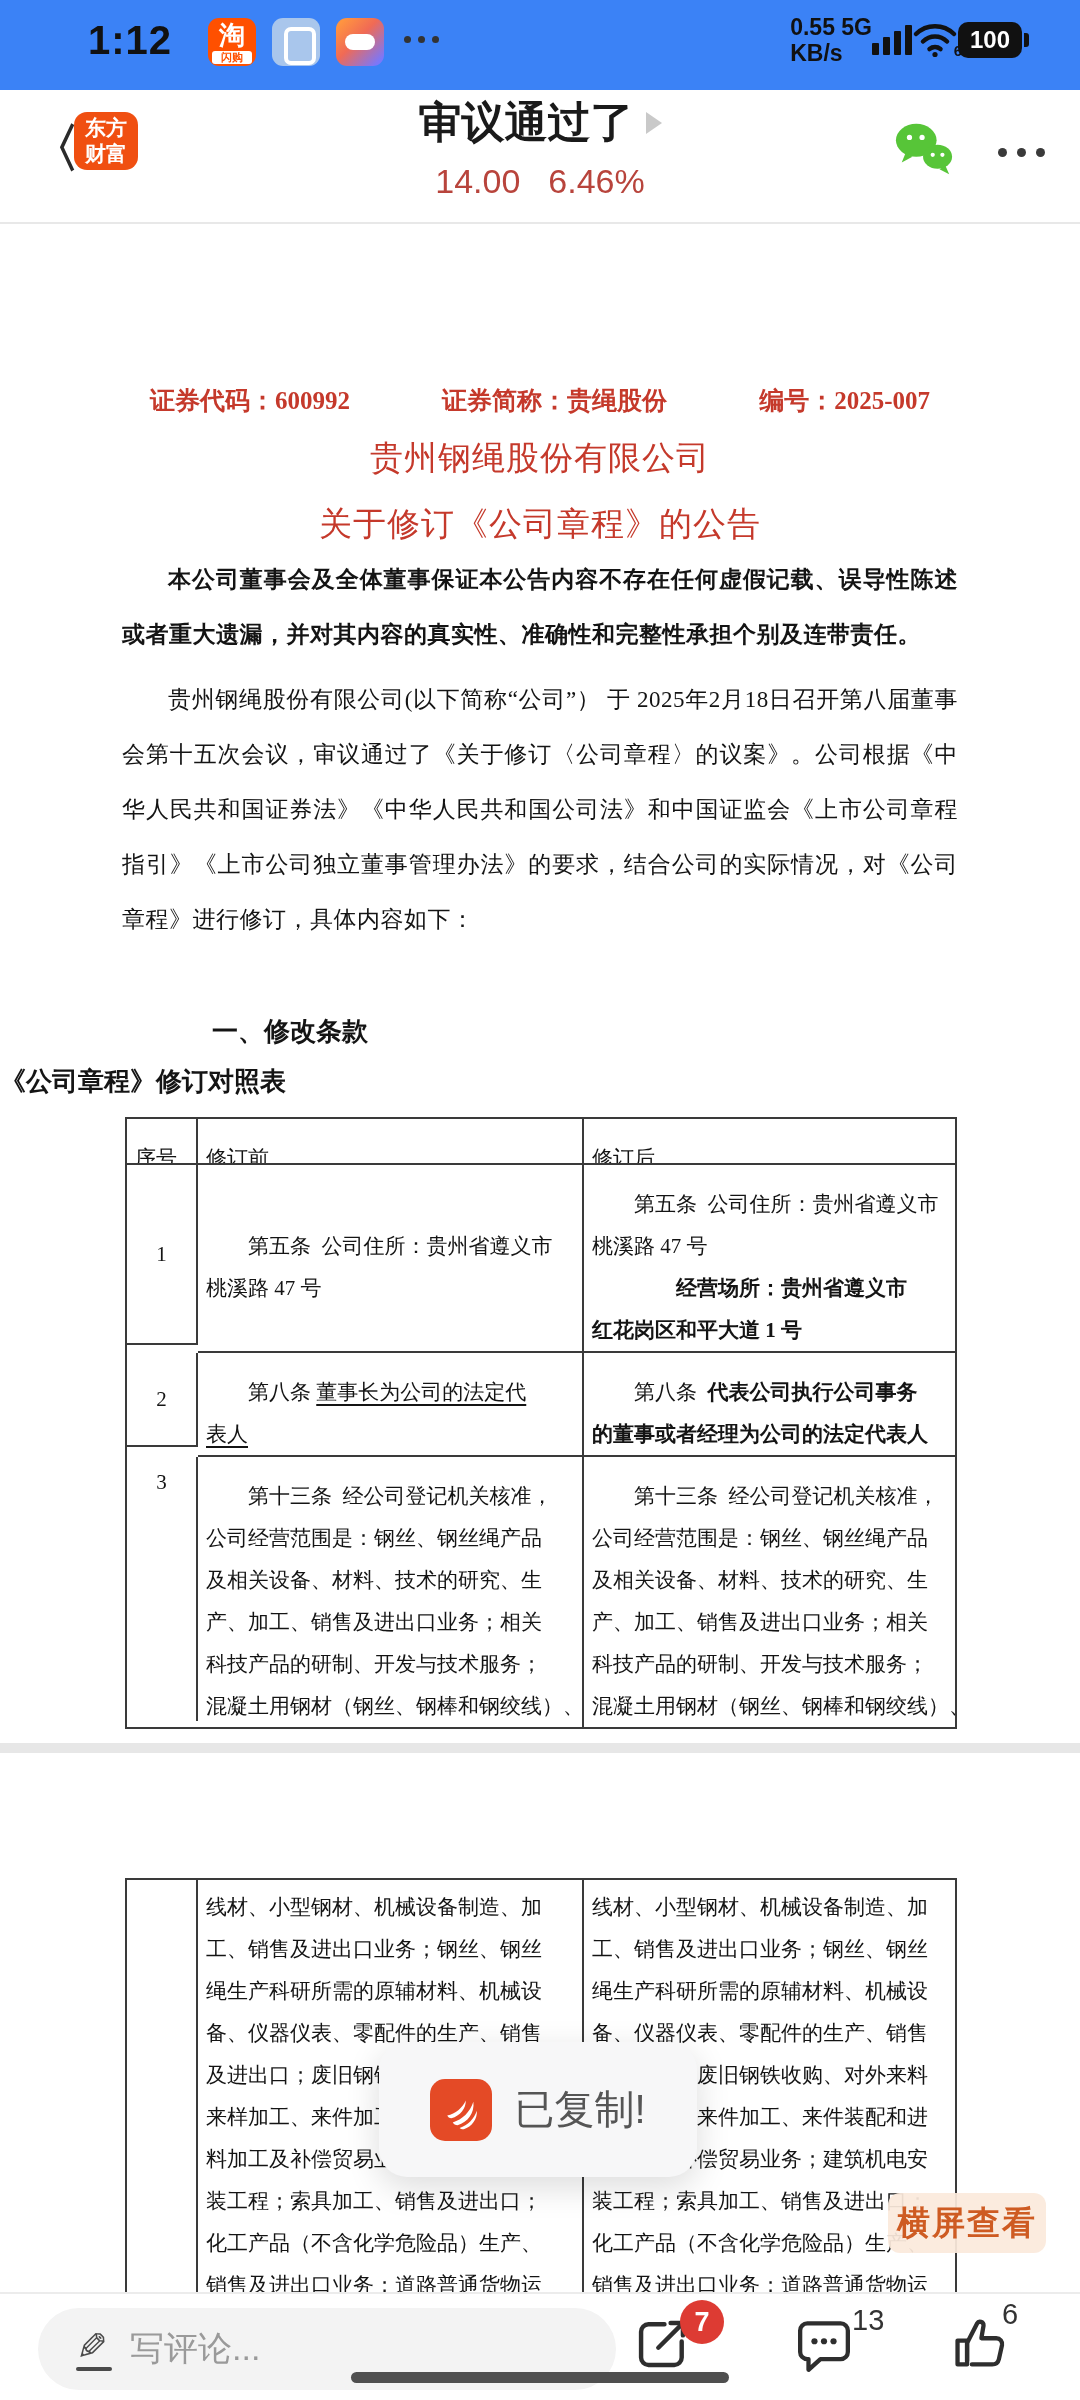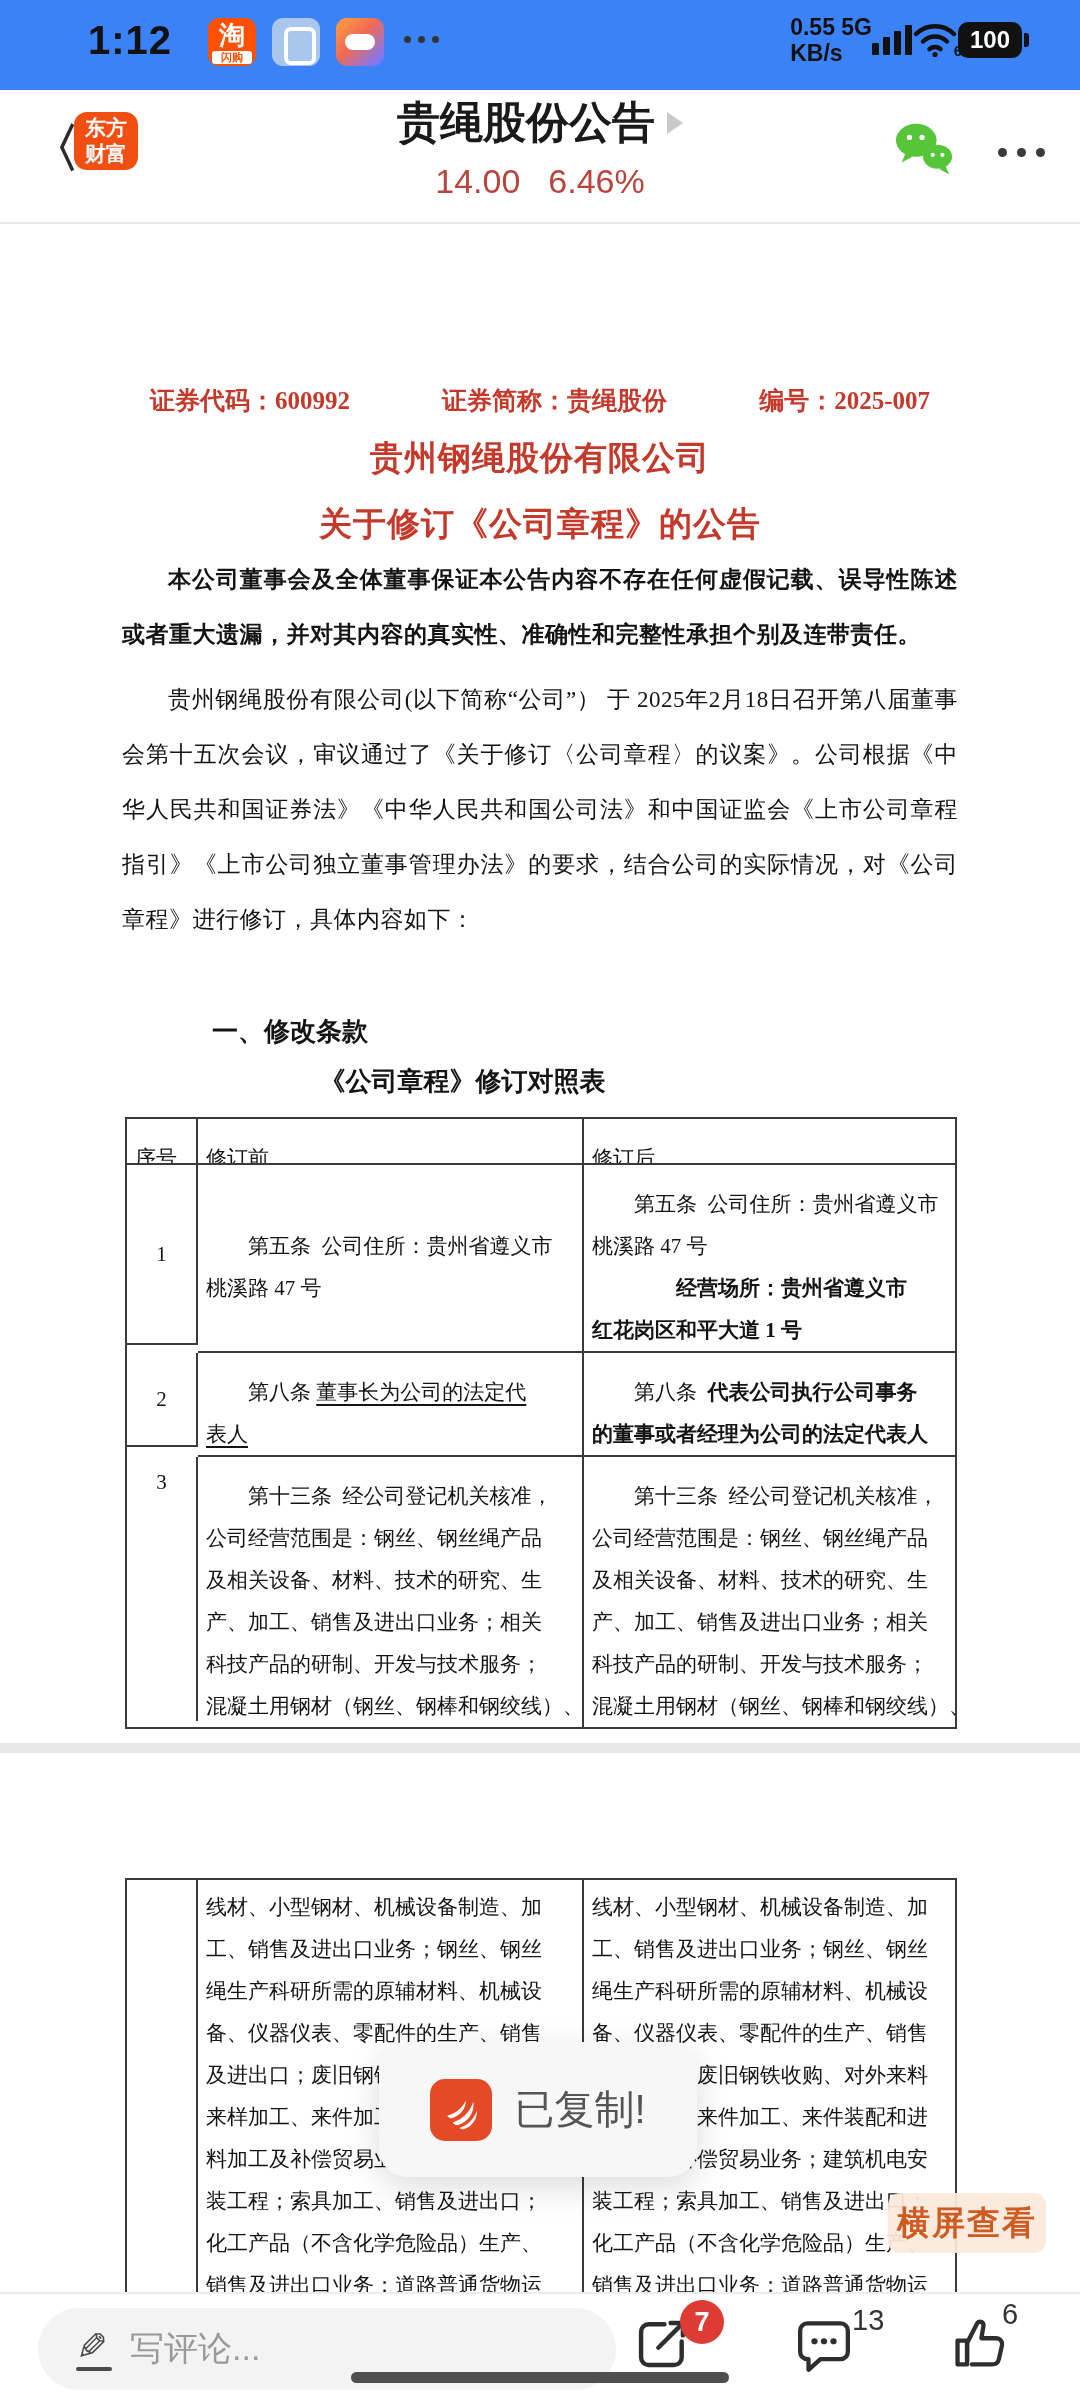--- a/index.html
+++ b/index.html
@@ -41,28 +41,28 @@
   .price-row{margin-top:10px;font-size:34px;color:#B8443C;}
   .price-row span{margin:0 14px;}
   .wechat{left:893px;top:30px;}
   .more{left:998px;top:58px;display:flex;gap:10px;}
   .more i{width:9px;height:9px;border-radius:50%;background:#3a3a3a;}
   
   .doc{font-family:"Liberation Serif","DejaVu Serif",serif;color:#141414;}
   .meta-row{left:150px;top:384px;width:780px;display:flex;justify-content:space-between;
         color:#C5392B;font-size:25px;font-weight:bold;}
   .red-title{left:0;top:436px;width:1080px;text-align:center;color:#C5392B;font-size:33px;
-        font-weight:bold;letter-spacing:1px;}
+        font-weight:normal;letter-spacing:1px;}
   .red-title2{top:502px;}
   .para{left:122px;width:836px;font-size:23px;letter-spacing:.5px;line-height:55px;
         text-align:justify;text-indent:2em;}
   .p1{top:552px;font-weight:bold;}
   .p2{top:672px;}
   .sec-head{left:212px;top:1014px;font-size:26px;font-weight:bold;}
-  .tbl-caption{left:0;top:1064px;width:925px;text-align:center;font-size:26px;font-weight:bold;}
+  .tbl-caption{left:0;top:1064px;width:925px;text-align:left;font-size:26px;font-weight:bold;}
   .rtable{left:125px;top:1117px;width:832px;border:2px solid #3a3a3a;box-sizing:border-box;
         display:grid;grid-template-columns:71px 386px 371px;}
   .rtable .c{border-right:2px solid #3a3a3a;border-bottom:2px solid #3a3a3a;box-sizing:border-box;
         font-size:21px;line-height:42px;white-space:pre;overflow:hidden;padding:18px 0 0 8px;}
   .rtable .last-col{border-right:none;}
   .rtable .hdr{height:46px;line-height:42px;}
   .num{display:flex;align-items:center;justify-content:center;padding:0!important;}
   .num-top{align-items:flex-start!important;padding-top:4px!important;}
   .vcenter{display:flex;flex-direction:column;justify-content:center;}
   .u{text-decoration:underline;text-underline-offset:5px;}
@@ -146,21 +146,21 @@
   </div>
 </div>
 
 <div class="abs header">
   <div class="abs back">〈</div>
   <div class="abs logo">
     <div>东方</div>
     <div>财富</div>
   </div>
   <div class="abs titlewrap">
-    <span class="doc-title">贵绳股份公告</span><span class="title-arrow"></span>
+    <span class="doc-title">审议通过了</span><span class="title-arrow"></span>
     <div class="price-row">
       <span>14.00</span><span>6.46%</span>
     </div>
   </div>
   <div class="abs wechat">
     <svg width="62" height="58" viewBox="0 0 64 58">
       <g fill="#57C538">
         <ellipse cx="24" cy="20" rx="21" ry="17"></ellipse>
         <path d="M13 33 l-4 10 11-6 z"></path>
         <ellipse cx="46" cy="37" rx="15" ry="12.5"></ellipse>

